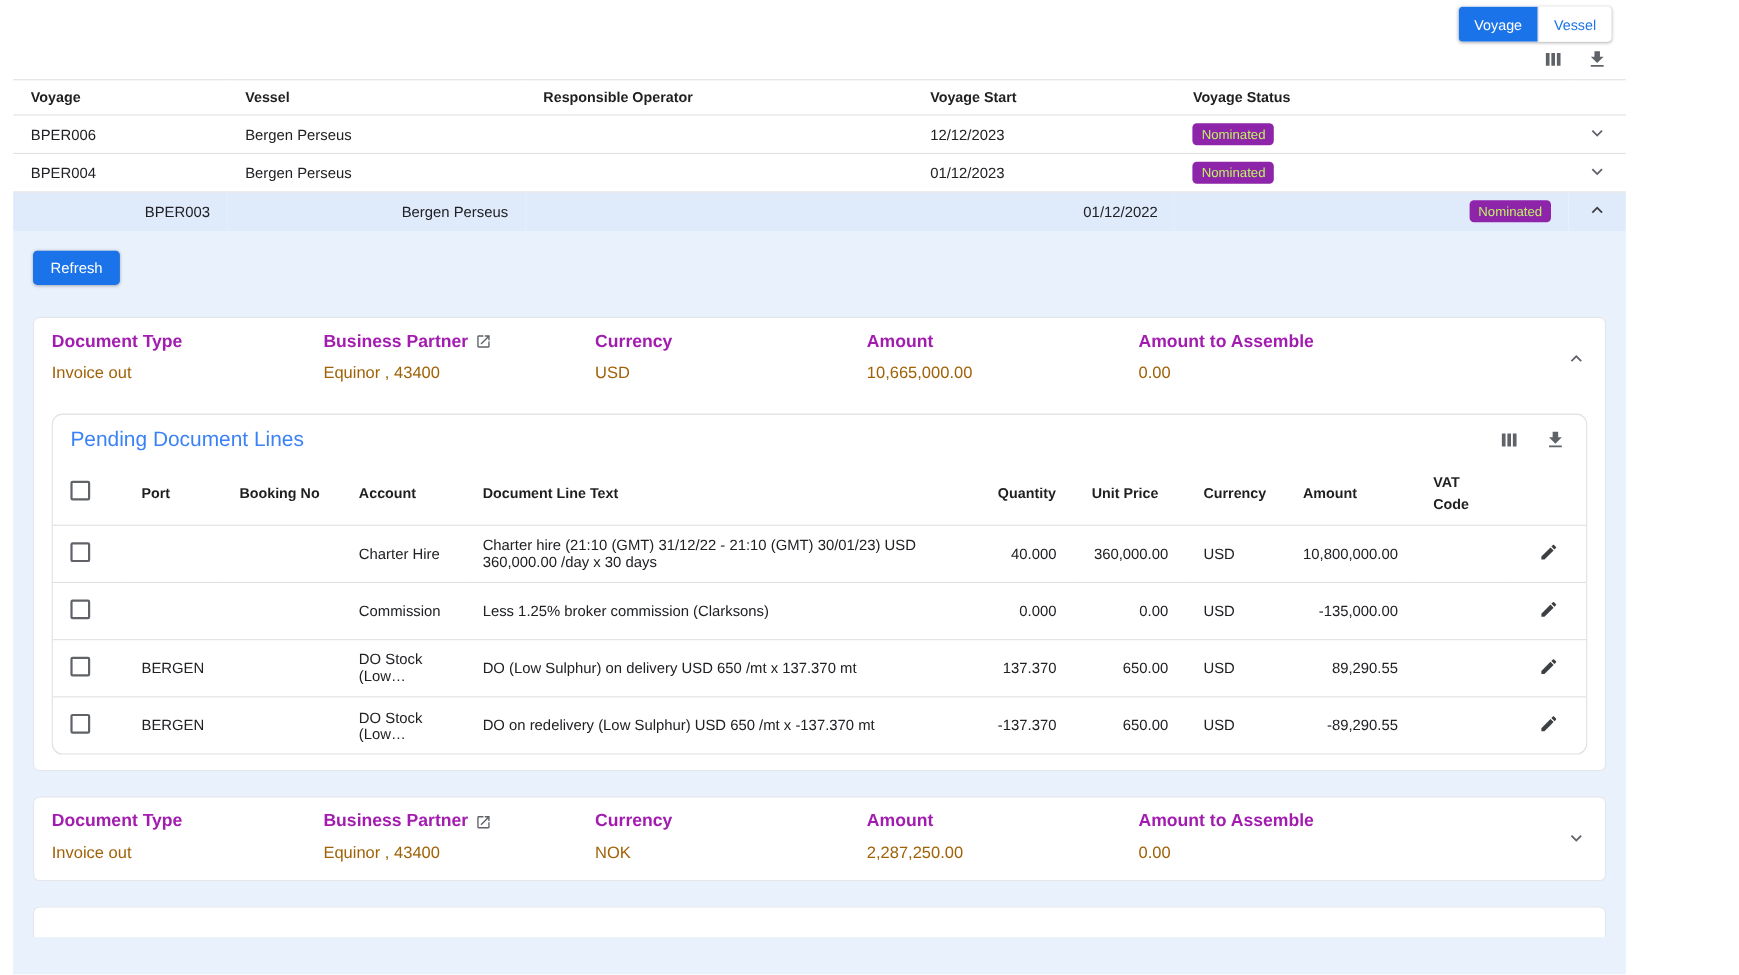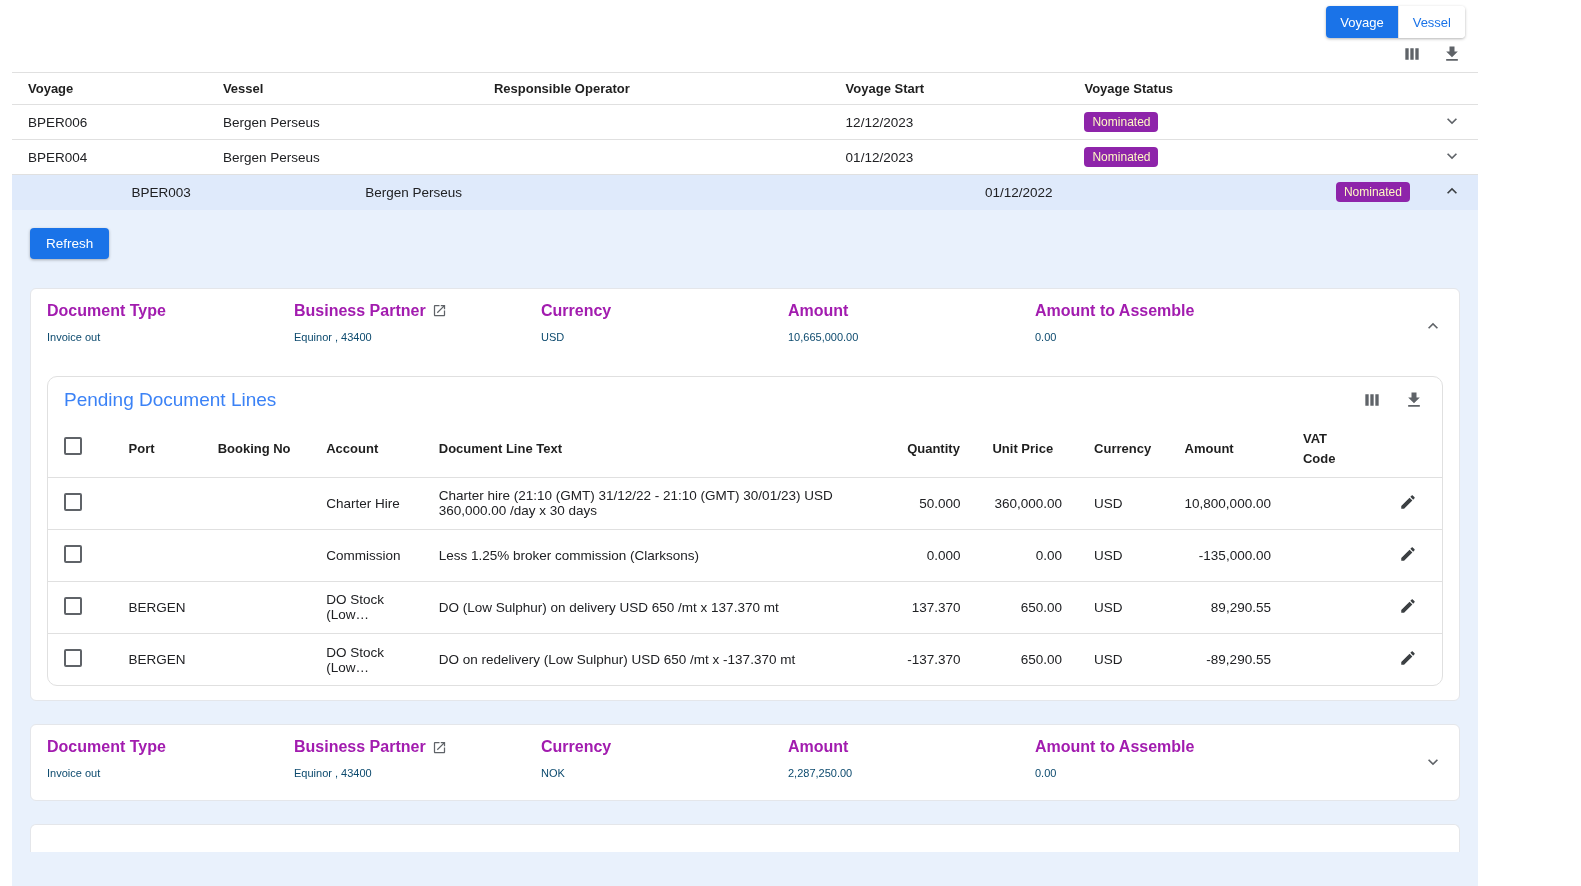--- a/index.html
+++ b/index.html
@@ -34,36 +34,36 @@
   table.voyages{width:100%;border-collapse:collapse;font-size:13.5px;}
   table.voyages thead th{
     text-align:left;font-weight:700;font-size:13px;color:#1f1f1f;
     padding:8px 16px;border-top:1px solid #e0e0e0;border-bottom:1px solid #e0e0e0;
   }
   table.voyages tbody td{height:35px;padding:0 16px;border-bottom:1px solid #e0e0e0;}
   table.voyages tbody tr{cursor:pointer;}
   table.voyages tbody tr.expanded{background:var(--rowbg);}
   table.voyages tbody tr.expanded td{border-bottom:none;text-align:right;}
   td.chev{text-align:right;}
-  .badge{display:inline-block;background:var(--badge);color:#fef9c3;font-size:12px;line-height:16px;padding:2px 8px;border-radius:4px;}
+  .badge{display:inline-block;background:var(--badge);color:#bef264;font-size:12px;line-height:16px;padding:2px 8px;border-radius:4px;}
 
   
   .expanded-section{flex:1;background:var(--sectionbg);margin:0 12px;padding:18px 18px 0 18px;}
   .refresh-row{display:flex;margin-bottom:29px;}
   .btn-refresh{
     background:var(--accent);color:#fff;border:none;border-radius:4px;
     padding:8px 16px;font-size:13.5px;font-family:inherit;cursor:pointer;
     box-shadow:0 1px 3px rgba(0,0,0,.3);
   }
 
   .doc-card{background:#fff;border:1px solid #e4e6ea;border-radius:6px;margin-bottom:23px;padding:13px 16px 14px;}
   .doc-card.stub{height:24px;margin-bottom:0;border-radius:6px 6px 0 0;border-bottom:none;}
   .doc-fields{display:grid;grid-template-columns:247px 247px 247px 247px 1fr 40px;align-items:start;}
   .field .label{font-size:16px;color:#a21caf;margin-bottom:11px;display:flex;align-items:center;gap:6px;font-weight:bold;}
-  .field .value{font-size:11px;color:#0c4a6e;}
+  .field .value{font-size:15px;color:#a16207;}
   .chev-wrap{display:flex;justify-content:flex-end;align-items:center;height:48px;}
 
   
   .pending-panel{border:1px solid #e0e0e0;border-radius:10px;margin-top:26px;overflow:hidden;}
   .panel-head{display:flex;justify-content:space-between;align-items:center;padding:12px 18px 10px 16px;}
   .panel-title{font-size:19px;color:#3b82f6;}
   .panel-icons{display:flex;gap:22px;align-items:center;}
 
   table.lines{width:100%;border-collapse:collapse;font-size:13.5px;}
   table.lines th{
@@ -251,21 +251,21 @@
               <th class="edit-col"></th>
             </tr>
           </thead>
           <tbody>
             <tr>
               <td><span class="checkbox"></span></td>
               <td></td>
               <td></td>
               <td>Charter Hire</td>
               <td>Charter hire (21:10 (GMT) 31/12/22 - 21:10 (GMT) 30/01/23) USD 360,000.00 /day x 30 days</td>
-              <td class="num">50.000</td>
+              <td class="num">40.000</td>
               <td class="num">360,000.00</td>
               <td>USD</td>
               <td class="num">10,800,000.00</td>
               <td></td>
               <td class="edit"><span class="icon dark">
                     <svg width="18" height="18" viewBox="0 0 24 24" fill="currentColor">
                       <path d="M3 17.25V21h3.75L17.81 9.94l-3.75-3.75L3 17.25zM20.71 7.04c.39-.39.39-1.02 0-1.41l-2.34-2.34c-.39-.39-1.02-.39-1.41 0l-1.83 1.83 3.75 3.75 1.83-1.83z"></path>
                     </svg>
                   </span></td>
             </tr>

